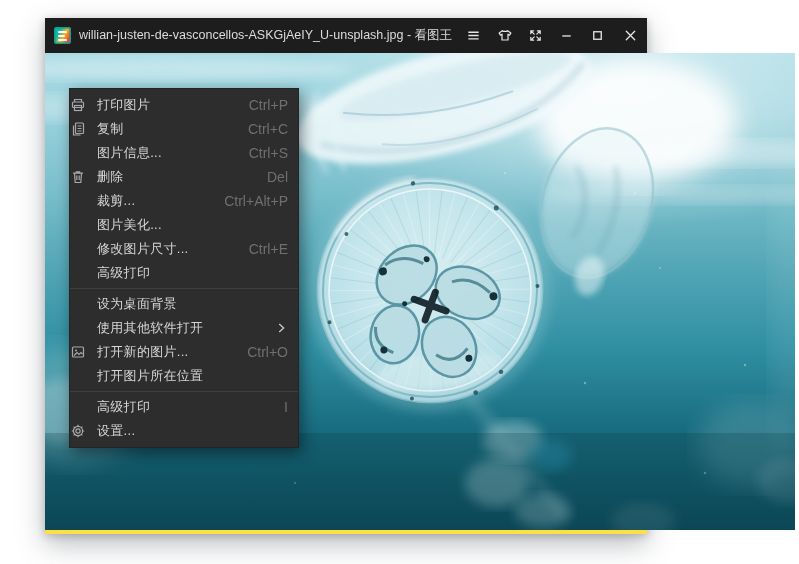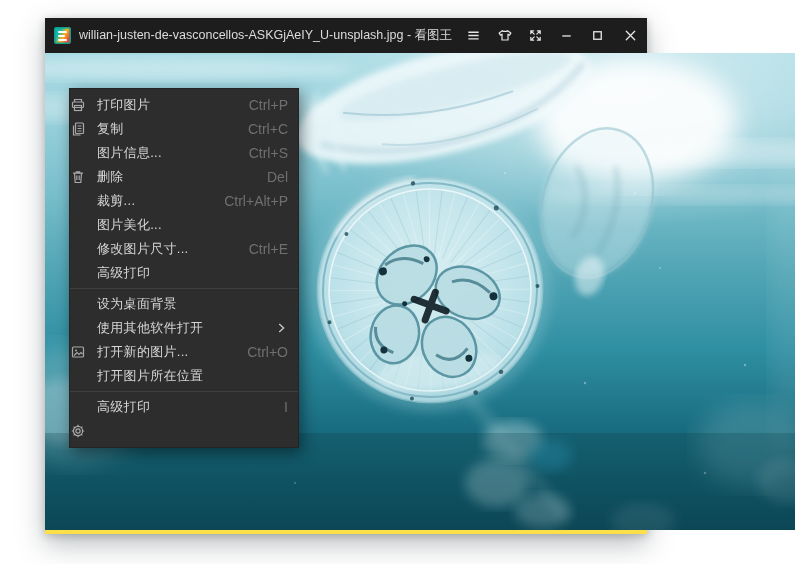--- a/index.html
+++ b/index.html
@@ -371,14 +371,15 @@
       <span class="msc">I</span>
     </div>
     <div class="mi">
       <span class="mic">
         <svg width="16" height="16" viewBox="0 0 16 16" fill="none" stroke="#a8a8a8" stroke-width="1.2">
           <circle cx="8" cy="8" r="2.1"></circle>
           <circle cx="8" cy="8" r="4.6"></circle>
           <path d="M8 1.8v1.7M8 12.5v1.7M1.8 8h1.7M12.5 8h1.7M3.6 3.6l1.2 1.2M11.2 11.2l1.2 1.2M12.4 3.6l-1.2 1.2M4.8 11.2l-1.2 1.2"></path>
         </svg>
       </span>
+      <span class="mlb">设置...</span>
     </div>
   </div>
 
 </body></html>

